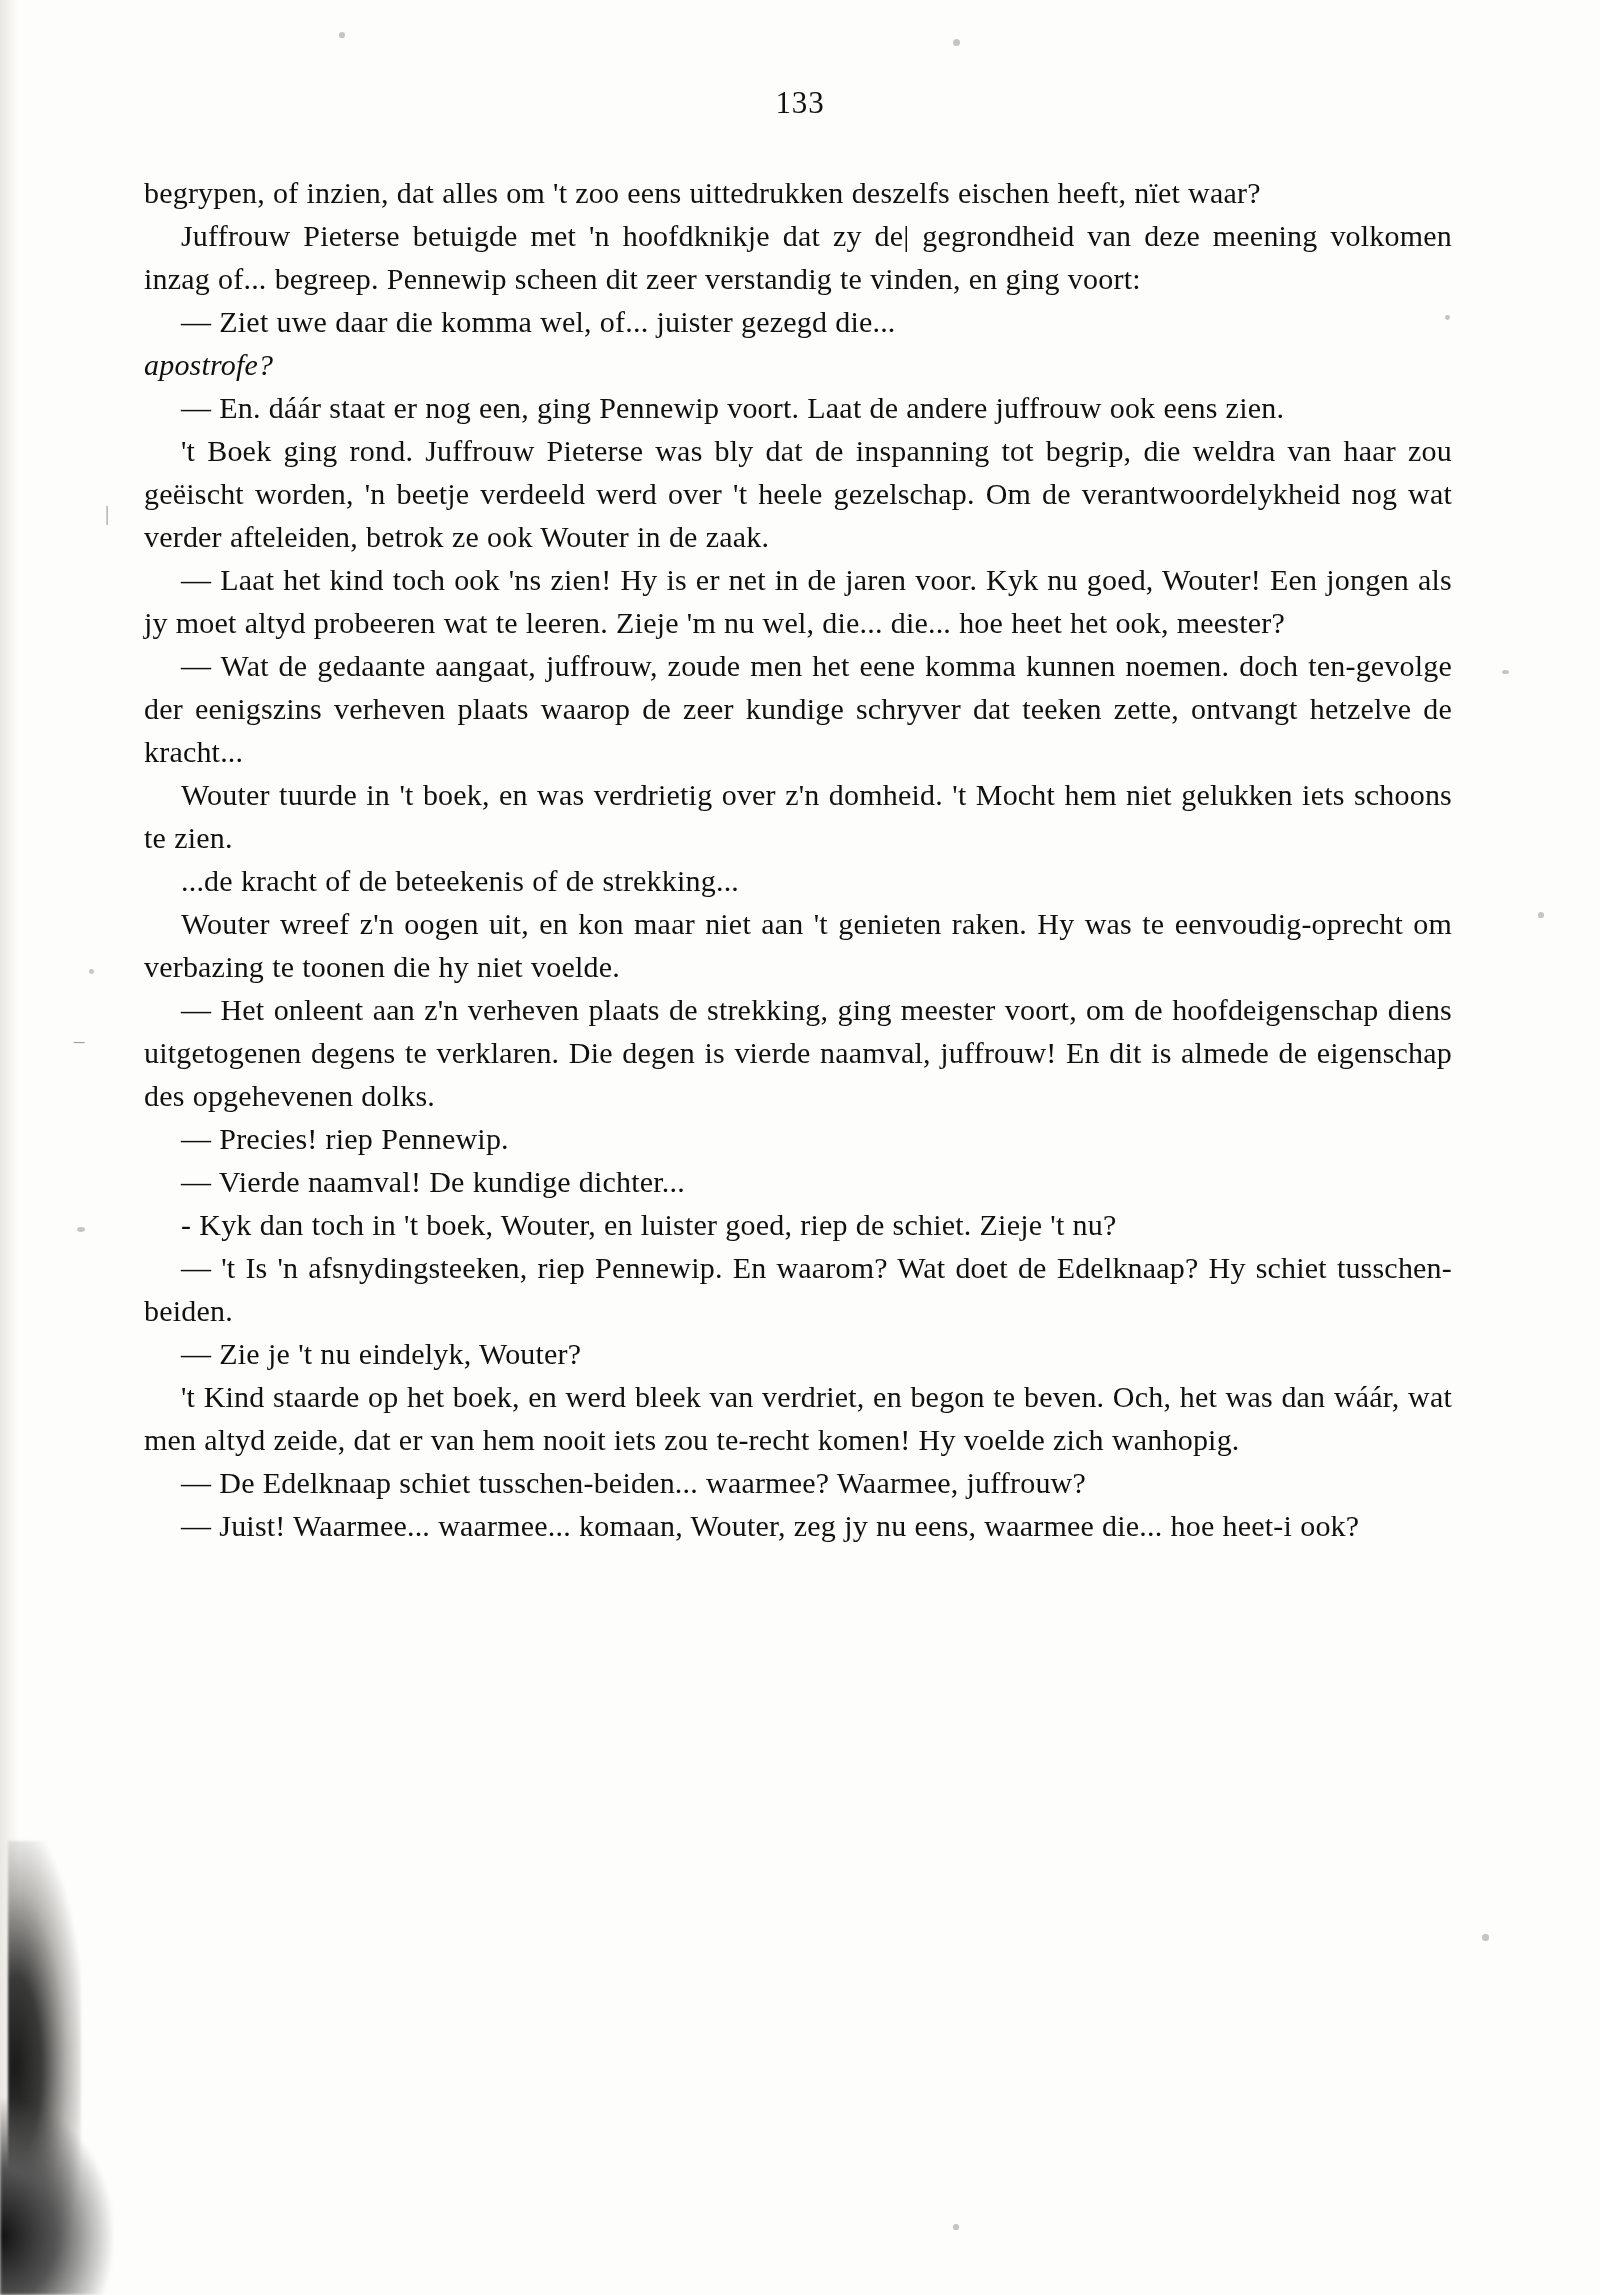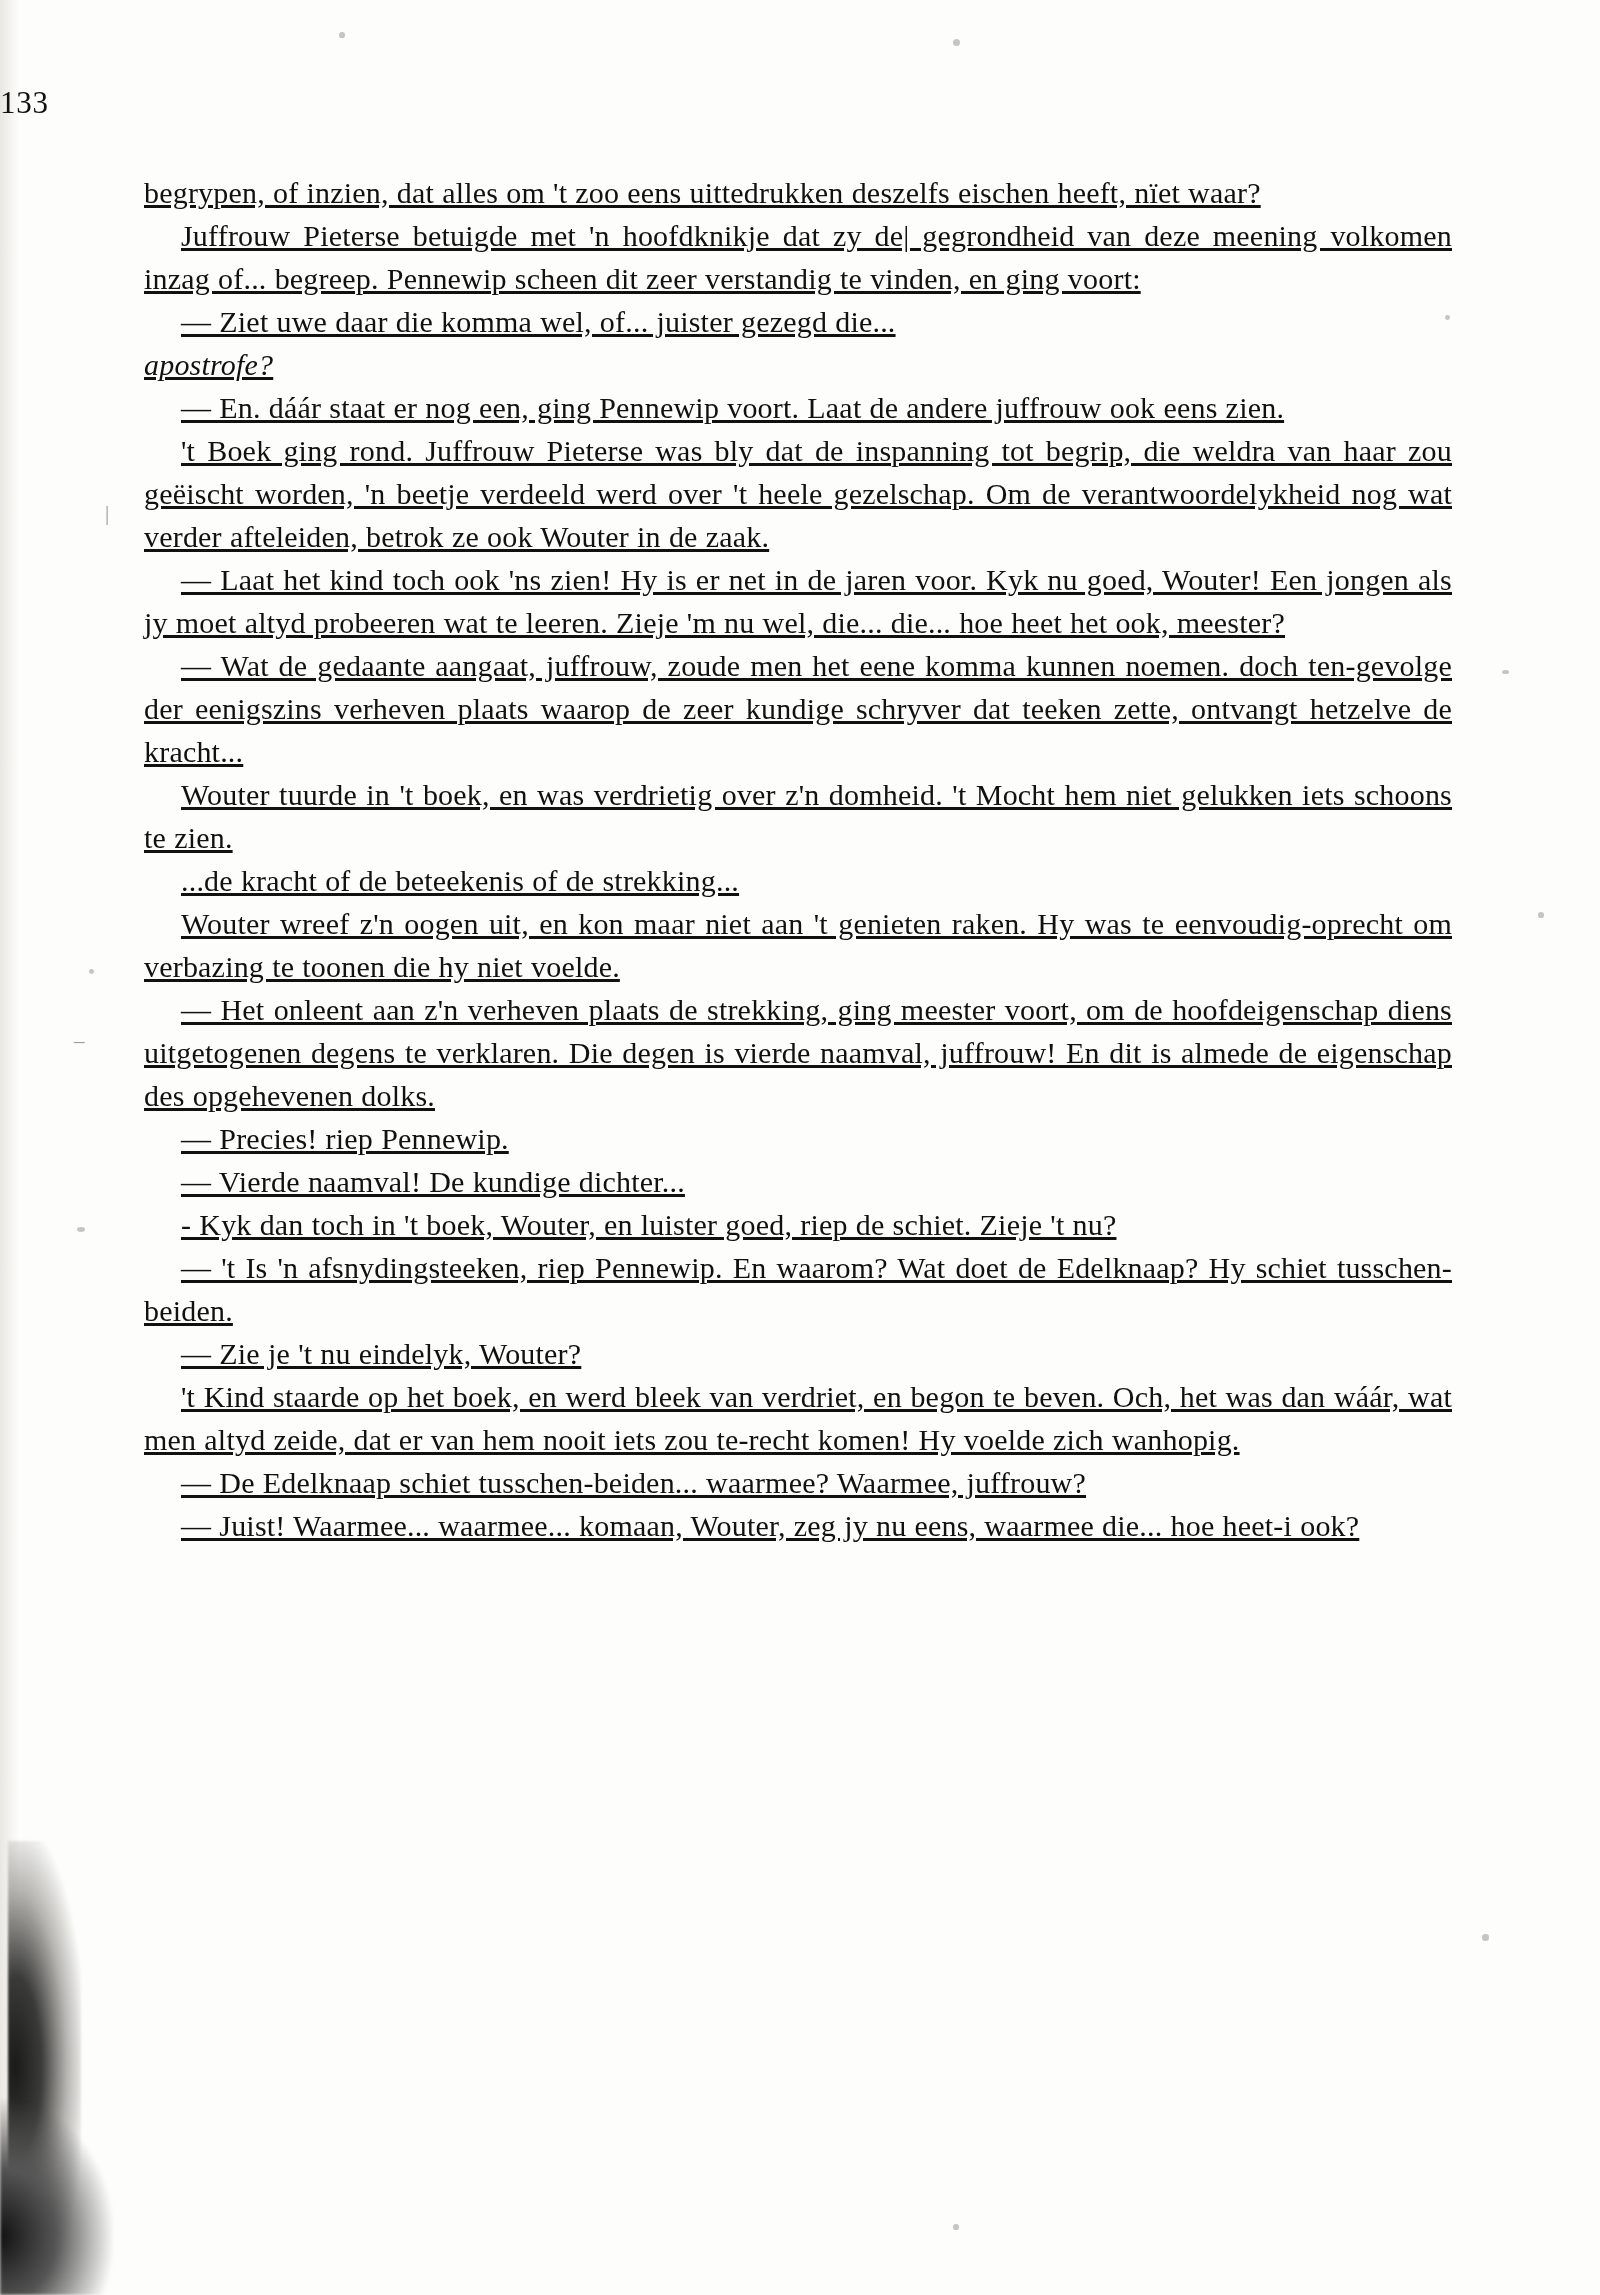--- a/index.html
+++ b/index.html
@@ -55,30 +55,30 @@
     background: #9a978f;
     border-radius: 50%;
     opacity: 0.55;
   }
 
   .page-number {
     position: absolute;
     top: 85px;
     left: 0;
     width: 1600px;
+    text-align: center;
     font-size: 31px;
     letter-spacing: 0.8px;
   }
 
   .text-block {
     position: absolute;
     left: 144px;
     top: 171px;
     width: 1308px;
-    text-decoration: underline;
   }
 
   p.para {
     margin: 0;
     font-size: 30px;
     line-height: 43px;
     text-align: justify;
     text-justify: inter-word;
     letter-spacing: 0.2px;
     word-spacing: 0.4px;

